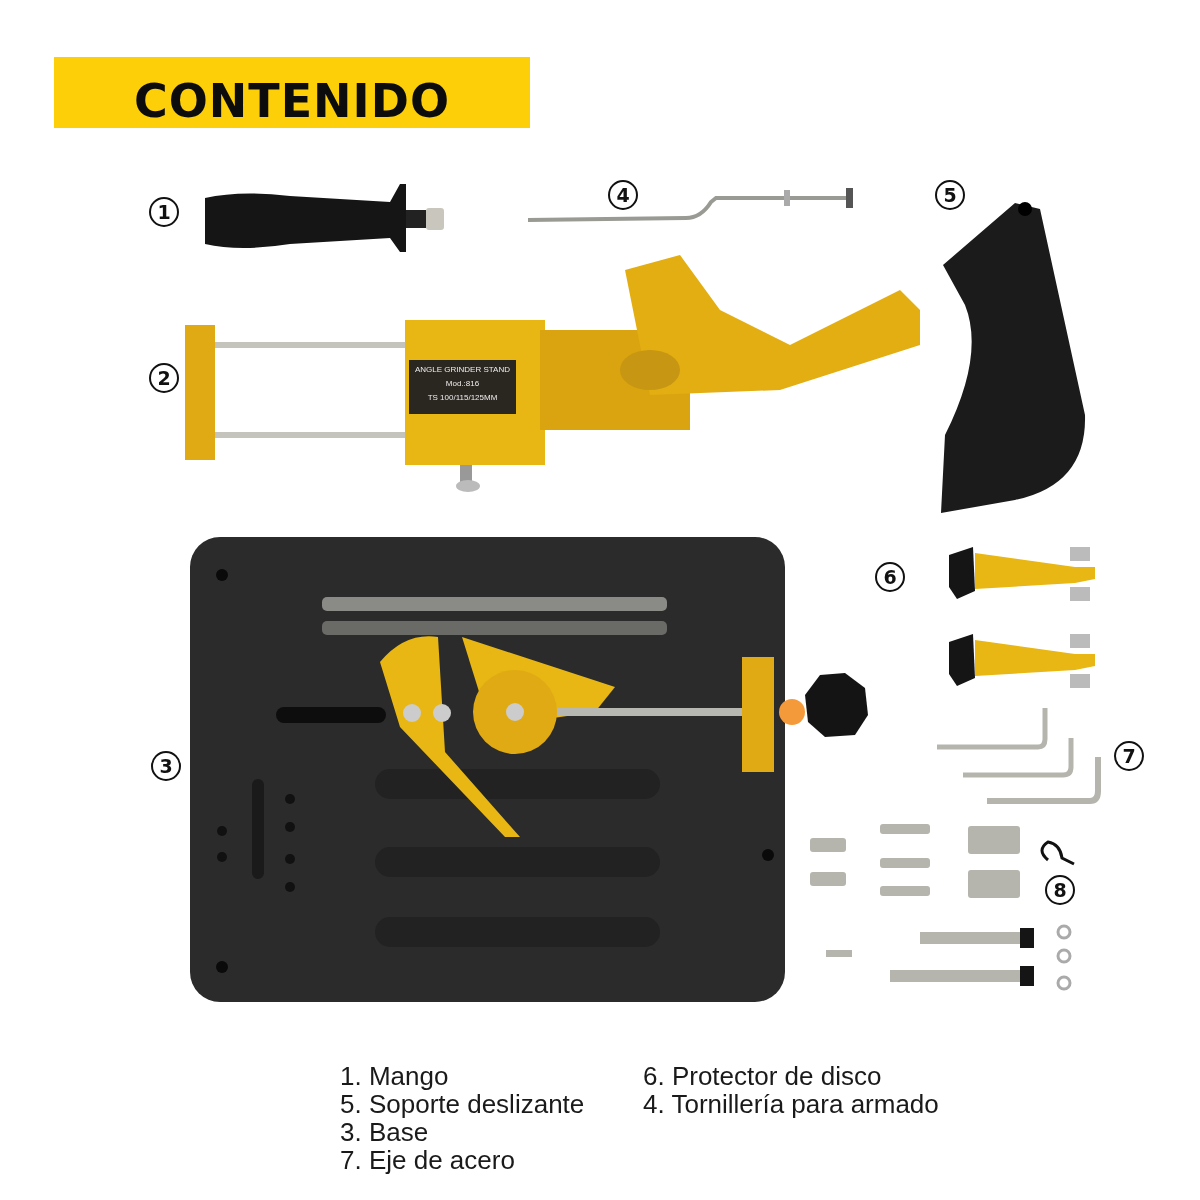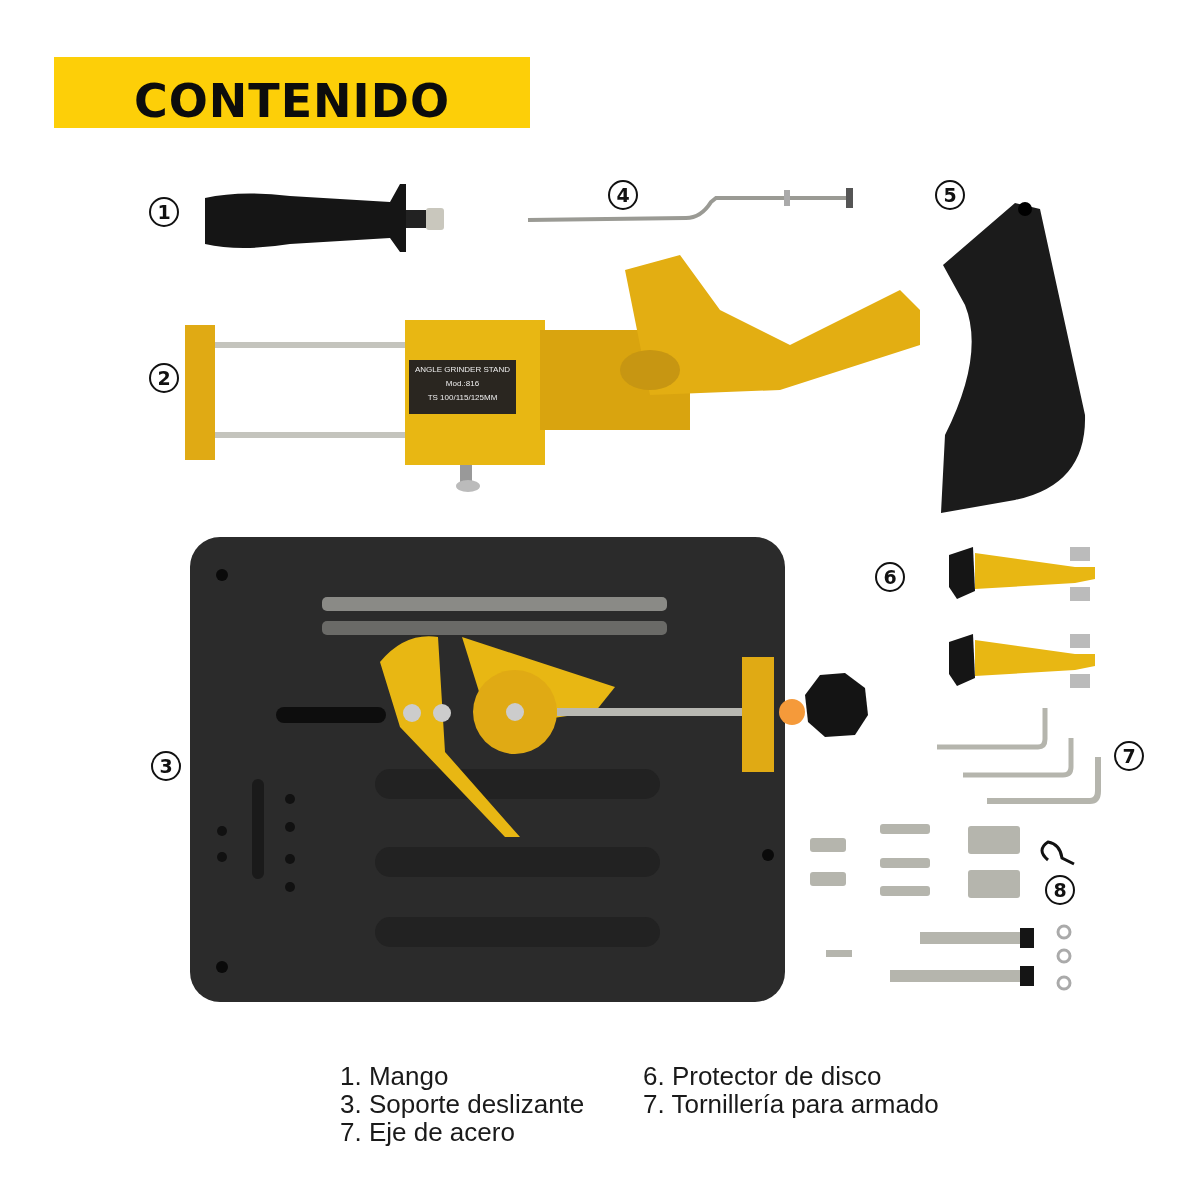--- a/index.html
+++ b/index.html
@@ -130,19 +130,20 @@
   <rect x="220" y="108" width="14" height="20" fill="#151515"></rect>
   <rect x="220" y="146" width="14" height="20" fill="#151515"></rect>
   <circle cx="264" cy="112" r="6" fill="none" stroke="#aaa" stroke-width="3"></circle>
   <circle cx="264" cy="136" r="6" fill="none" stroke="#aaa" stroke-width="3"></circle>
   <circle cx="264" cy="163" r="6" fill="none" stroke="#aaa" stroke-width="3"></circle>
   <path d="M248,40 Q236,30 248,22 Q260,24 262,38 L274,44" stroke="#111" stroke-width="3" fill="none"></path>
 </svg>
 
 <div class="legend" style="left:340px;">
   <div>1. Mango</div>
-  <div>3. Soporte deslizante</div>
+  <div>5. Soporte deslizante</div>
+  <div>3. Base</div>
   <div>7. Eje de acero</div>
 </div>
 <div class="legend" style="left:643px;">
   <div>6. Protector de disco</div>
-  <div>7. Tornillería para armado</div>
+  <div>4. Tornillería para armado</div>
 </div>
 
 </body></html>

